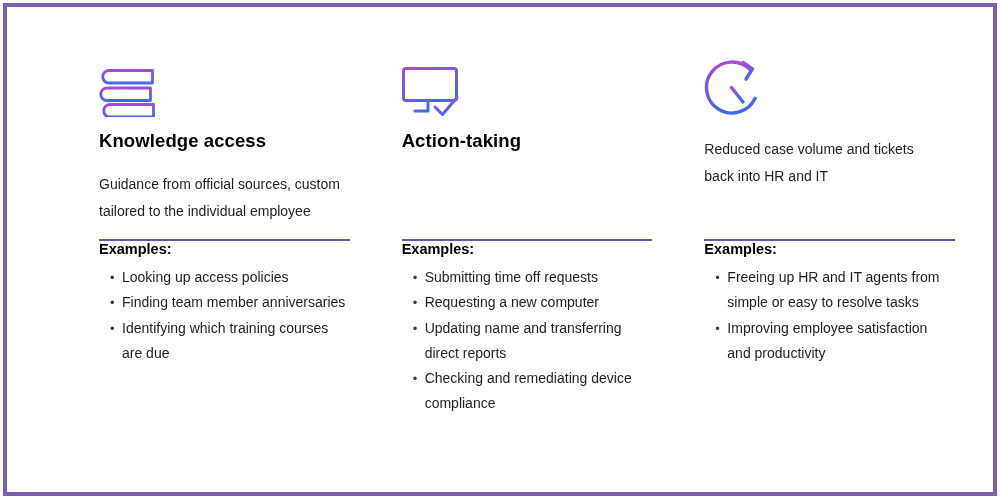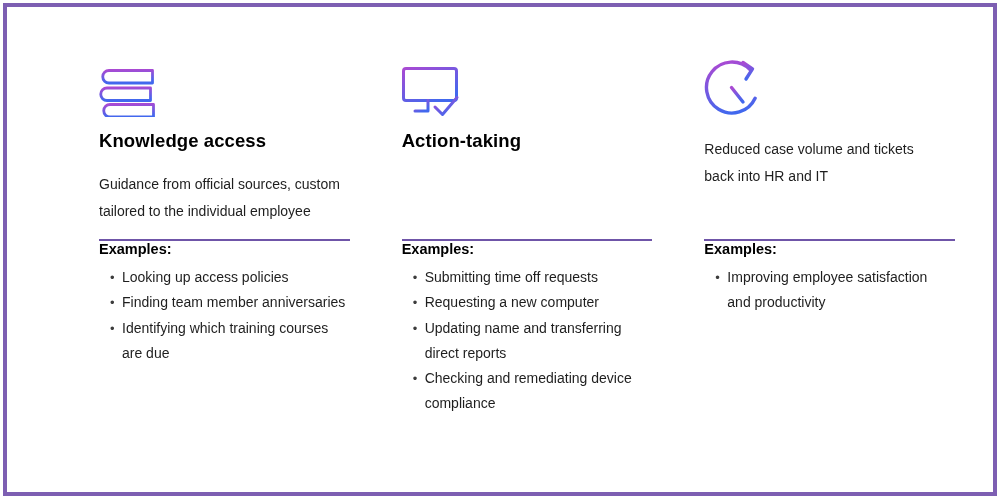--- a/index.html
+++ b/index.html
@@ -162,19 +162,21 @@
               <path d="M27.5 28.5 L39 43"></path>
             </g>
           </svg>
         </div>
         <p class="desc">Reduced case volume and tickets
 back into HR and IT</p>
       </div>
       <div class="divider"></div>
       <div class="examples-label">Examples:</div>
       <ul class="examples">
+        <li>Freeing up HR and IT agents from
+simple or easy to resolve tasks</li>
         <li>Improving employee satisfaction
 and productivity</li>
       </ul>
     </div>
 
   </div>
 </div>
 
 </body></html>

